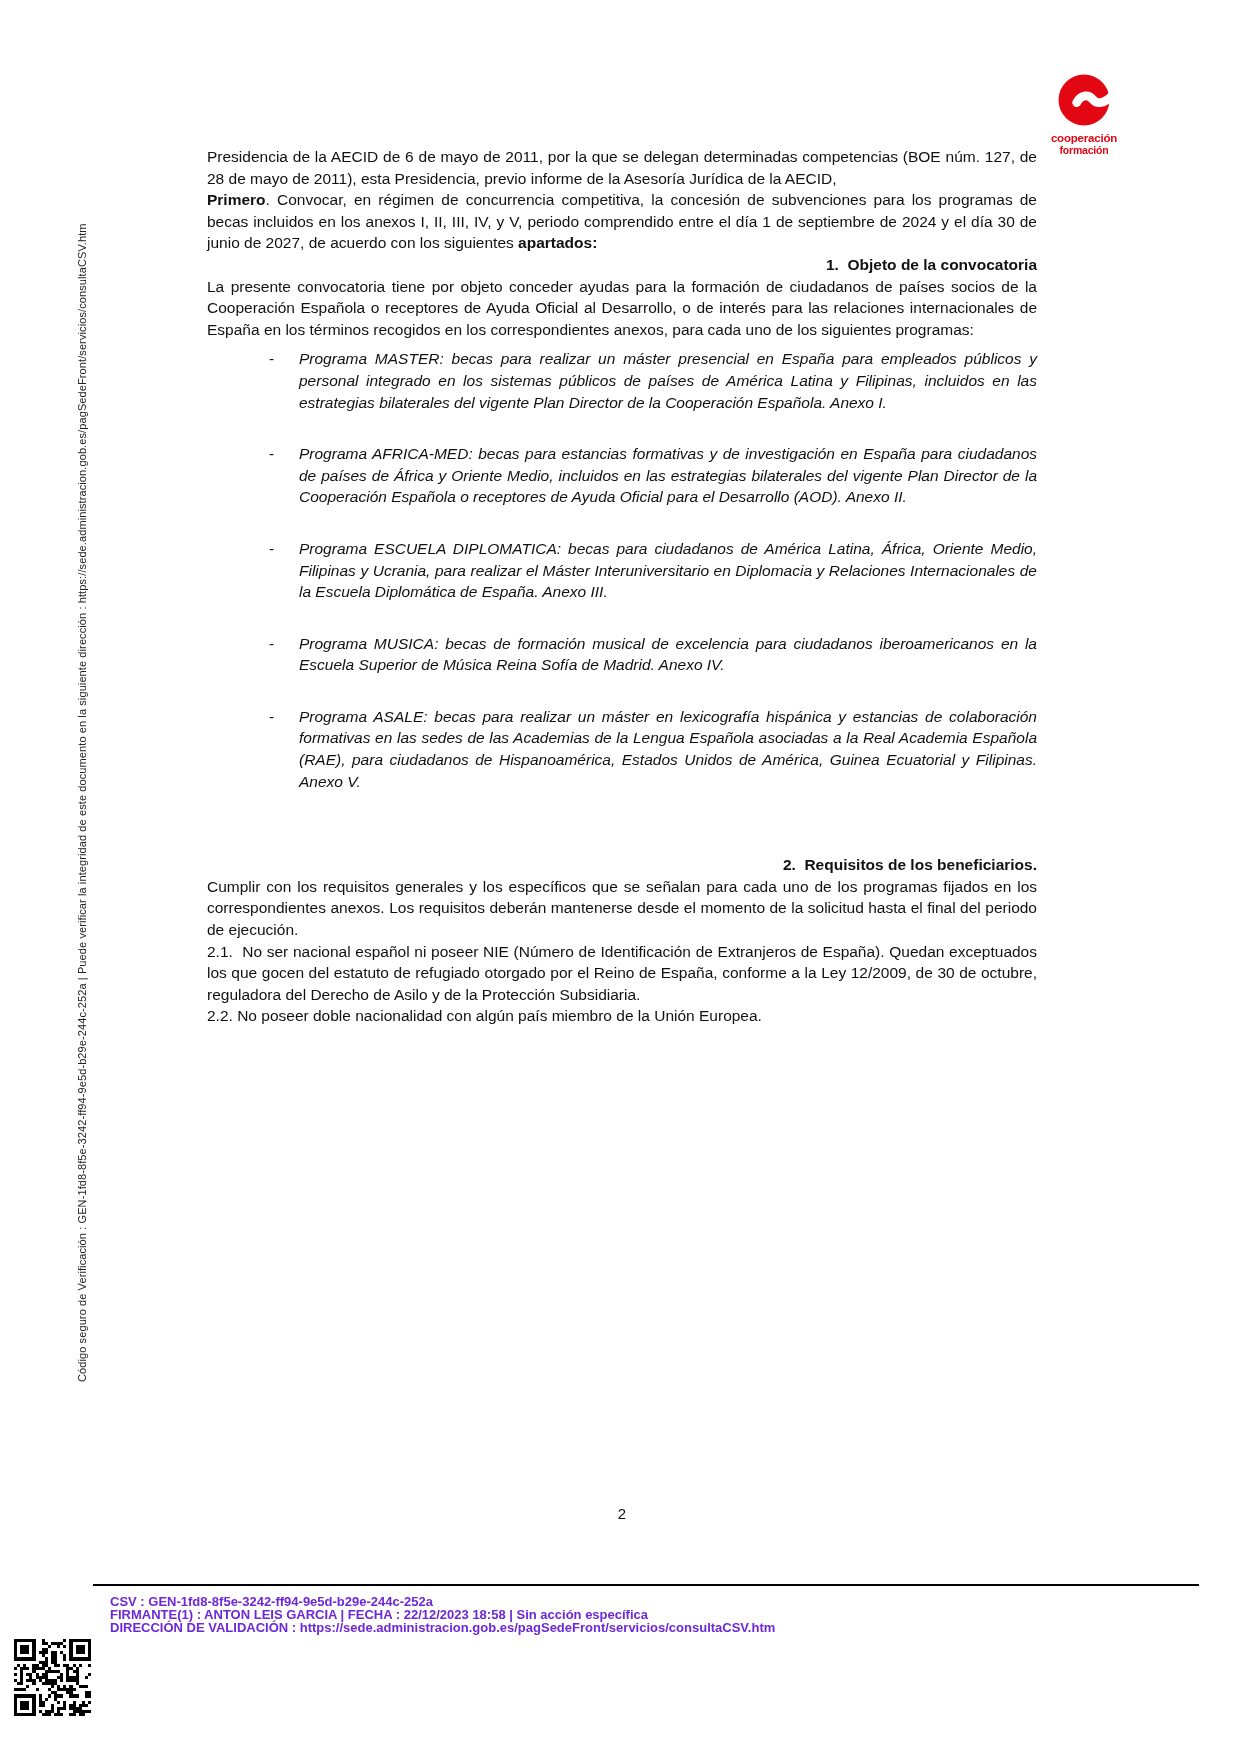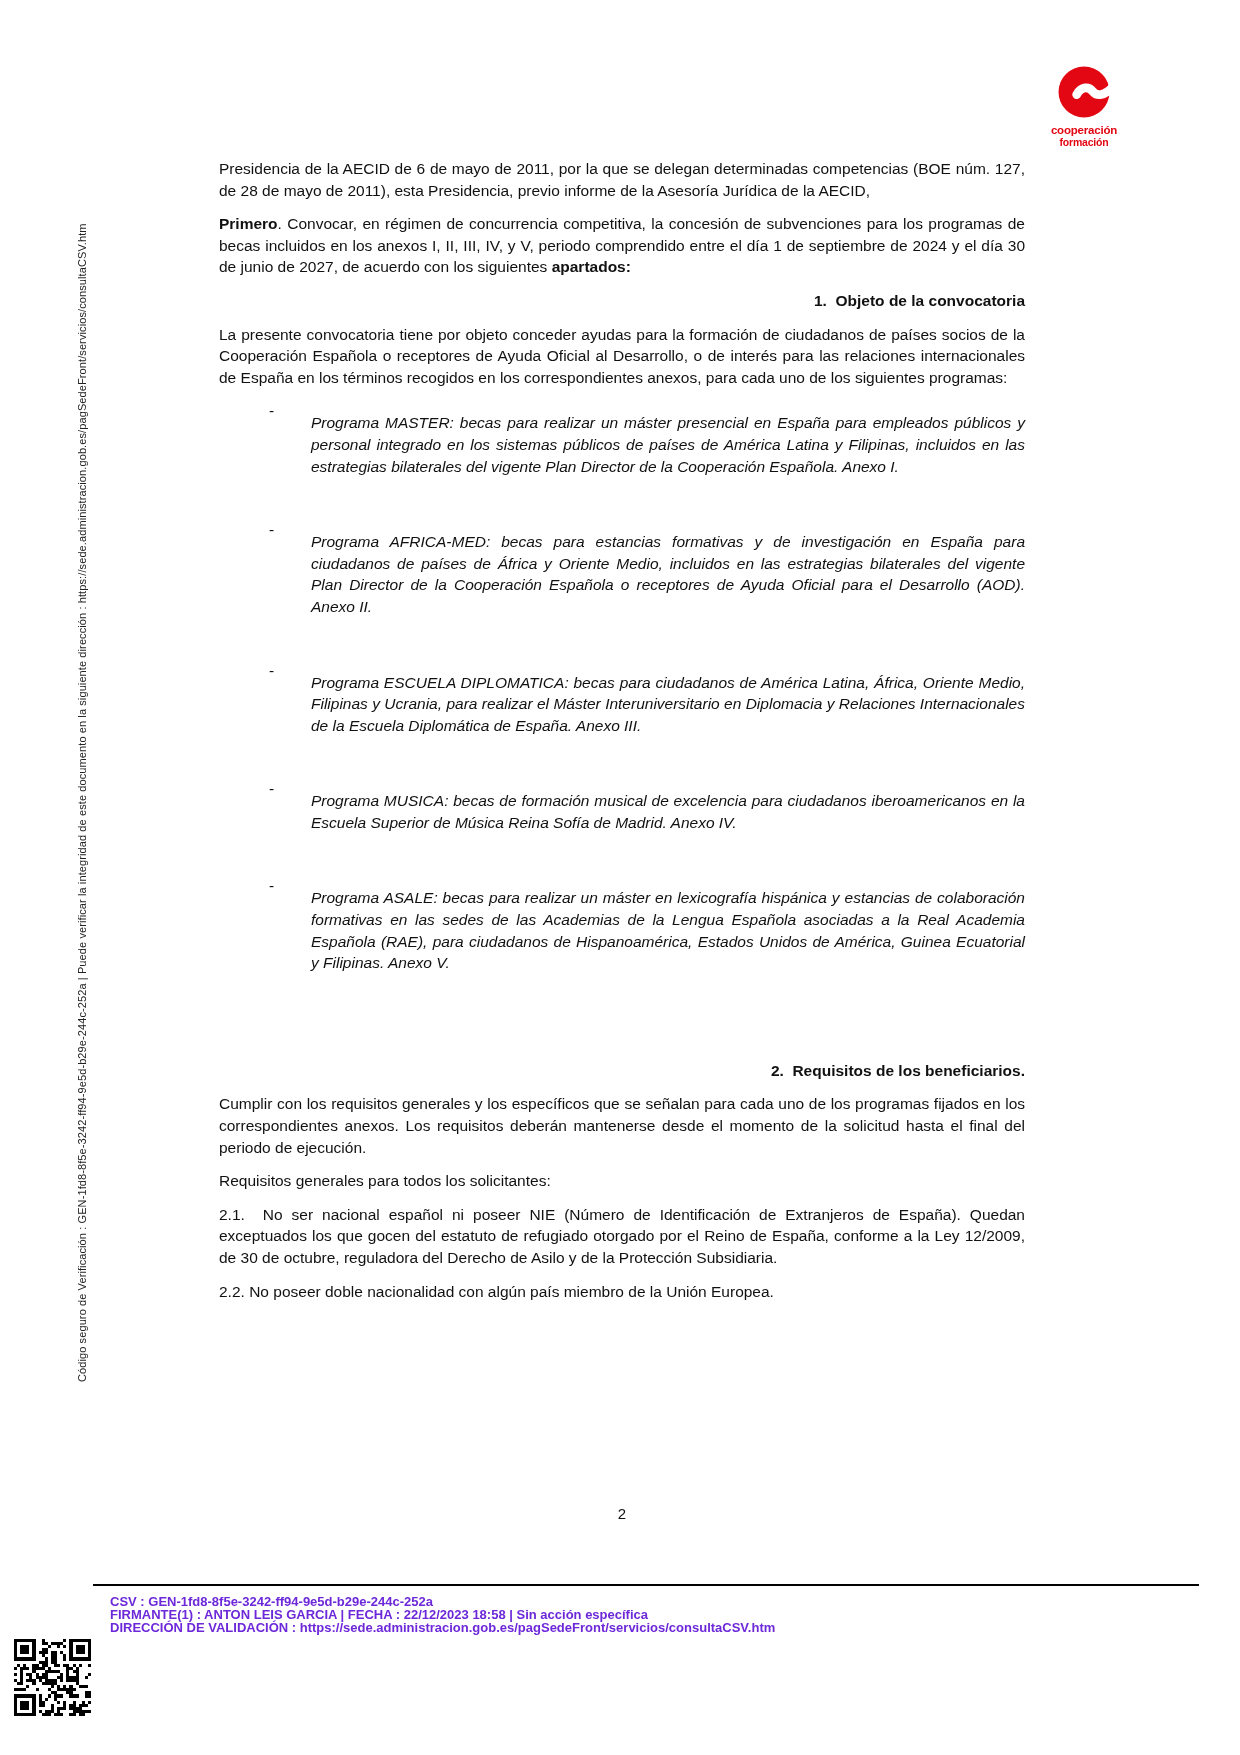--- a/index.html
+++ b/index.html
@@ -4,38 +4,38 @@
 <style>
   * { margin:0; padding:0; box-sizing:border-box; }
   html,body { background:#ffffff; }
   body {
     width:1240px; height:1755px; position:relative; overflow:hidden;
     font-family:"Liberation Sans","DejaVu Sans",sans-serif;
     color:#111111;
   }
 
   
-  .logo-block { position:absolute; left:1038px; top:66px; width:92px; text-align:center; }
+  .logo-block { position:absolute; left:1038px; top:74px; width:92px; text-align:center; }
   .logo-mark { width:52px; height:52px; display:inline-block; }
   .logo-line1 { font-size:11.5px; font-weight:600; color:#e30613; letter-spacing:-0.2px; margin-top:2px; }
   .logo-line2 { font-size:10.5px; font-weight:600; color:#e30613; letter-spacing:-0.2px; }
 
   
   .vertical-text {
     position:absolute; left:76px; top:1382px; width:1268px;
     transform:rotate(-90deg); transform-origin:0 0;
     font-size:11px; color:#222; white-space:nowrap; letter-spacing:0.1px;
   }
 
   
   .doc {
     position:absolute; left:207px; top:146px; width:830px;
     font-size:15.5px; line-height:21.6px; text-align:justify;
   }
-  .doc p { margin:12px; }
+  .doc p { margin:0; }
   .para { margin-bottom:22px; }
   .heading-center { text-align:center; font-weight:bold; margin-bottom:22px; }
   .section-heading { text-align:right; font-weight:bold; margin-bottom:25px; }
   .bold { font-weight:bold; }
   .bullets { margin-top:8px; margin-bottom:14px; }
   .bullet { display:flex; margin-bottom:30px; }
   .bullet-dash { width:30px; padding-left:62px; flex:0 0 92px; }
   .bullet p { flex:1; text-align:justify;font-style:italic; }
   .gap-before-s2 { height:32px; }
 
@@ -102,21 +102,20 @@
       <p>Programa ASALE: becas para realizar un máster en lexicografía hispánica y estancias de colaboración formativas en las sedes de las Academias de la Lengua Española asociadas a la Real Academia Española (RAE), para ciudadanos de Hispanoamérica, Estados Unidos de América, Guinea Ecuatorial y Filipinas. Anexo V.</p>
     </div>
   </div>
 
   <div class="gap-before-s2"></div>
 
   <p class="section-heading">2.&nbsp;&nbsp;Requisitos de los beneficiarios.</p>
 
   <p class="para">Cumplir con los requisitos generales y los específicos que se señalan para cada uno de los programas fijados en los correspondientes anexos. Los requisitos deberán mantenerse desde el momento de la solicitud hasta el final del periodo de ejecución.</p>
 
-  <p class="para">Requisitos generales para todos los solicitantes:</p>
 
   <p class="para">2.1.&nbsp;&nbsp;No ser nacional español ni poseer NIE (Número de Identificación de Extranjeros de España). Quedan exceptuados los que gocen del estatuto de refugiado otorgado por el Reino de España, conforme a la Ley 12/2009, de 30 de octubre, reguladora del Derecho de Asilo y de la Protección Subsidiaria.</p>
 
   <p class="para">2.2. No poseer doble nacionalidad con algún país miembro de la Unión Europea.</p>
 
 </div>
 
 <div class="page-number">2</div>
 
 <div class="footer-rule"></div>

